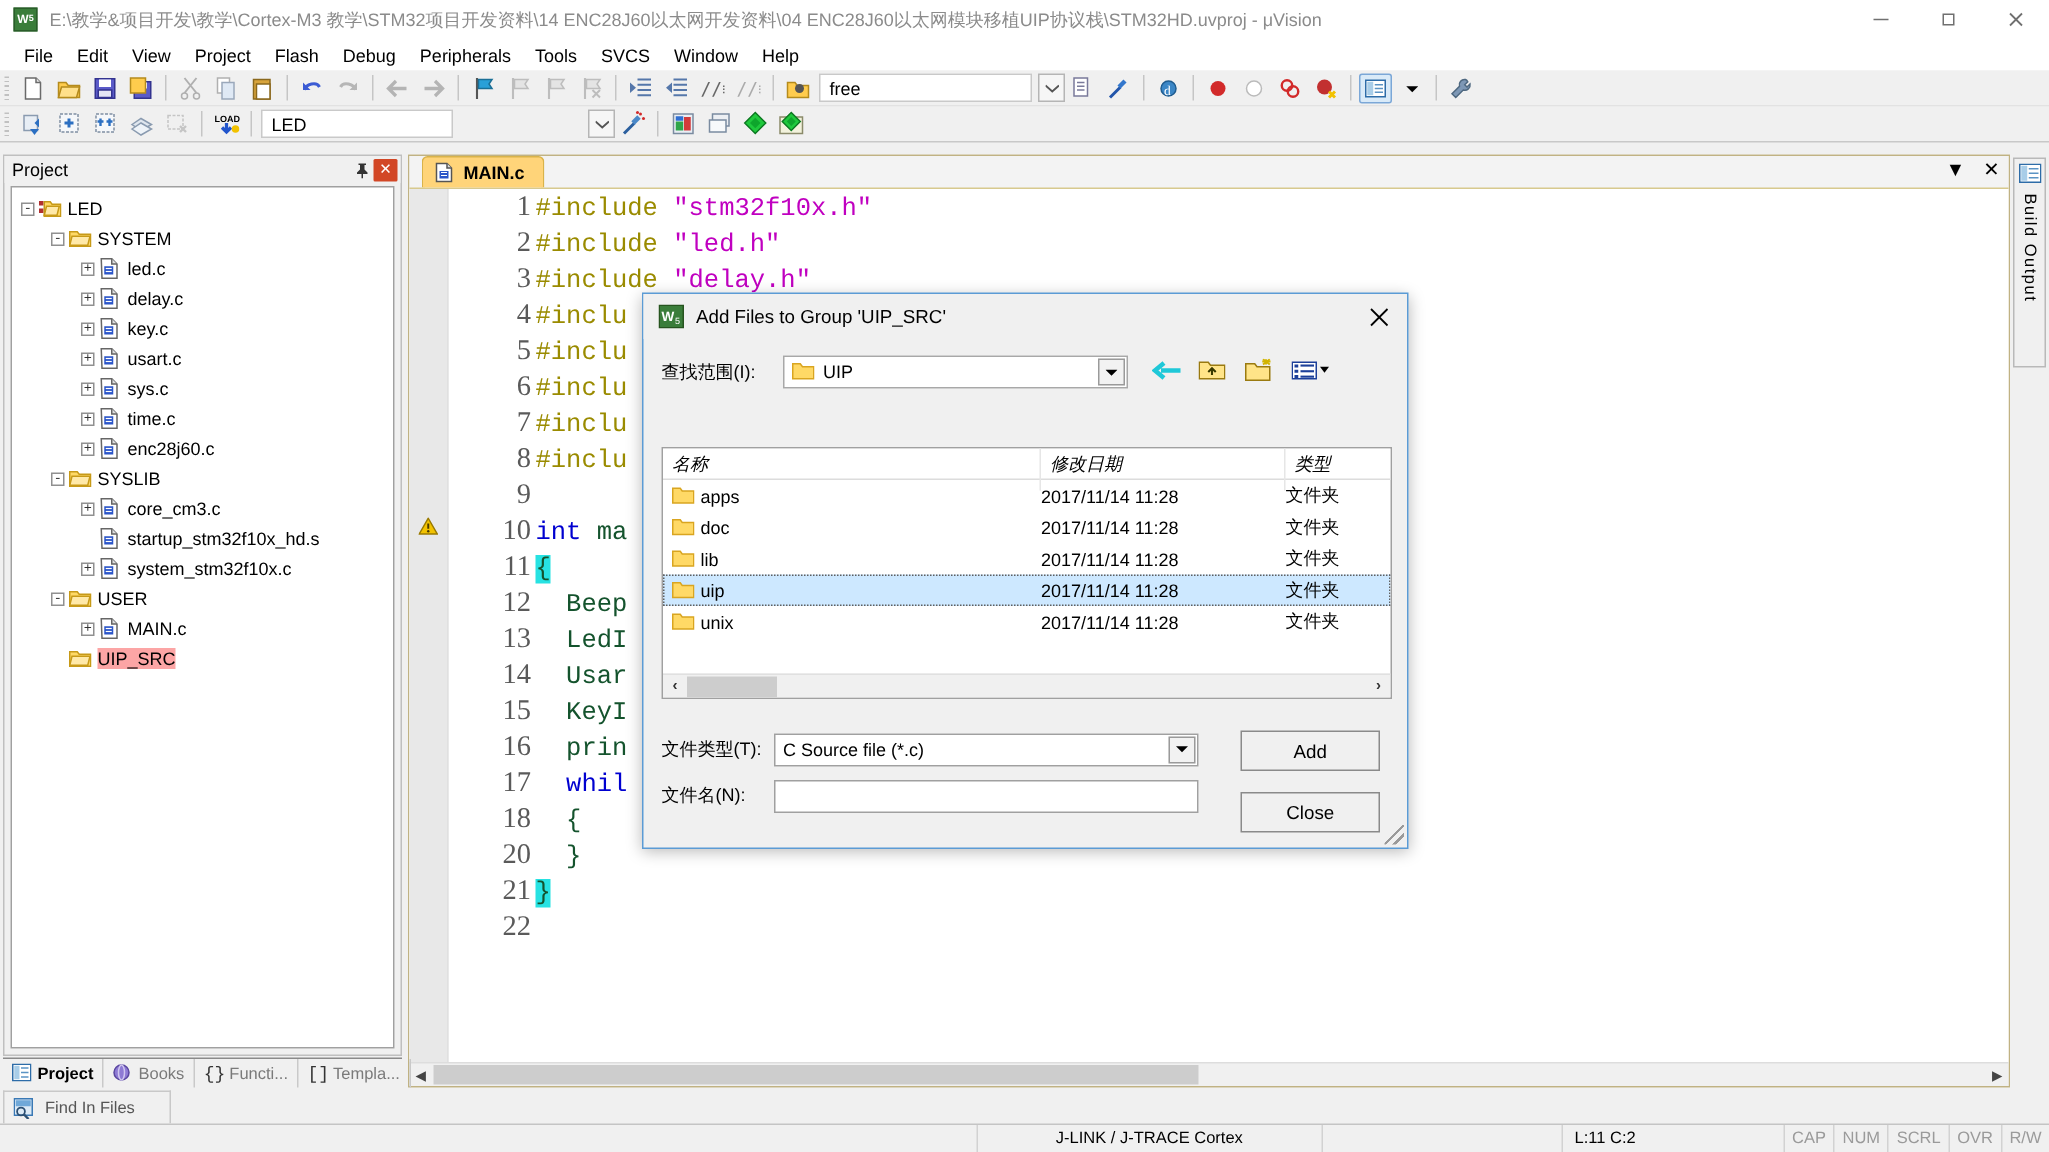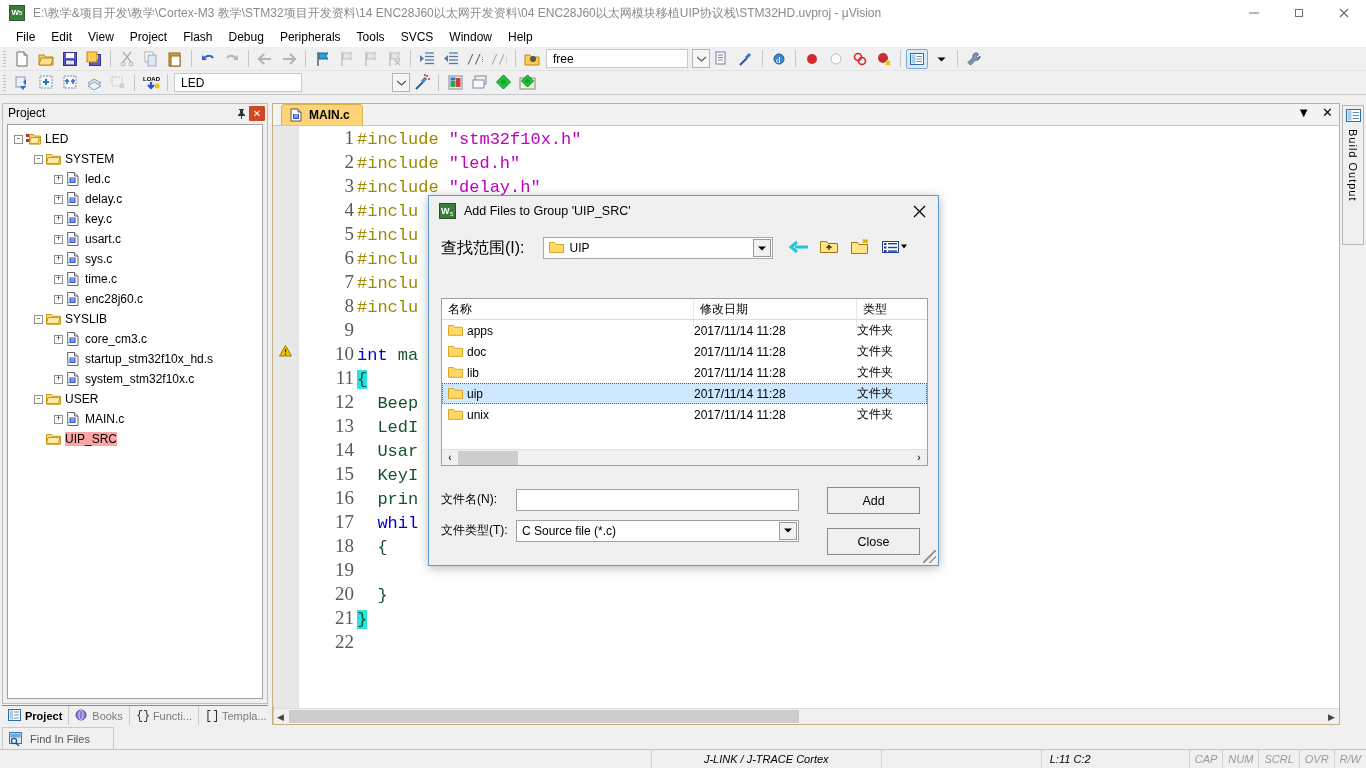--- a/index.html
+++ b/index.html
@@ -187,21 +187,21 @@
   .btab .ic { width:14px;height:13px;margin-right:3px; }
   .findfiles {
     position:absolute; left:2px; top:727px; width:112px; height:22px;
     background:#f0f0f0; border:1px solid #c8c8c8; border-bottom:none;
     display:flex; align-items:center; padding-left:6px; font-size:11px; color:#555;
   }
   .findfiles .ic { margin-right:6px; }
   .bottom-bar {
     position:absolute; left:0; top:749px; width:1366px; height:19px;
     background:#f0f0f0; border-top:1px solid #c4c4c4;
-    display:flex; align-items:center; font-size:11px; color:#000;font-style:italic;
+    display:flex; align-items:center; font-size:11px; color:#000;
   }
   .sb-cell { border-left:1px solid #d2d2d2; height:19px; display:flex;
     align-items:center; padding:0 8px; white-space:nowrap; }
   .sb-flag { color:#9a9a9a; padding:0 5px; border-left:1px solid #d2d2d2; height:19px;
     display:flex; align-items:center; }
   .editor-bottom-strip {
     position:absolute; left:272px; top:727px; width:1068px; height:20px;
     background:#f0f0f0;
   }
 
@@ -216,21 +216,21 @@
     background:#f0f0f0;
   }
   .dlg-title .ic { width:17px;height:16px;margin-right:8px; }
   .dlg-title .t { flex:1; font-size:12.5px; color:#000; }
   .dlg-x {
     width:38px;height:29px;display:flex;align-items:center;justify-content:center;
     color:#000; font-size:14px;
   }
   .dlg-body { position:absolute; left:0; top:30px; right:0; bottom:0; padding:6px 12px 0 12px; }
   .row-lookin { display:flex; align-items:center; height:26px; margin-top:3px; }
-  .lbl-cn { font-size:16px; color:#000; }
+  .lbl-cn { font-size:12px; color:#000; }
   .lookin-combo {
     width:230px; height:22px; margin-left:18px; background:#fff;
     border:1px solid #a8a8a8; display:flex; align-items:center; padding-left:5px;
     position:relative;
   }
   .lookin-combo .ic { margin-right:6px; }
   .combo-btn {
     position:absolute; right:1px; top:1px; width:18px; height:18px;
     background:#f2f2f2; border:1px solid #9a9a9a;
     display:flex; align-items:center; justify-content:center;
@@ -240,21 +240,21 @@
 
   .filelist {
     position:absolute; left:12px; top:72px; width:487px; height:168px;
     background:#fff; border:1px solid #a0a0a0; overflow:hidden;
   }
   .fl-head {
     height:21px; display:flex; align-items:center; border-bottom:1px solid #dcdcdc;
     background:#fff; font-size:12px;
   }
   .fl-col { padding-left:6px; border-right:1px solid #e6e6e6; height:35px;
-            display:flex; align-items:center; }
+            display:flex; align-items:center;font-style:italic; }
   .fl-col.name { width:252px; }
   .fl-col.date { width:163px; }
   .fl-col.type { width:70px; border-right:none; }
   .fl-row { height:21px; display:flex; align-items:center; font-size:12px; }
   .fl-row.selected { background:#cde8ff; outline:1px dotted #5f5f5f; outline-offset:-1px; }
   .fl-name { width:252px; display:flex; align-items:center; padding-left:6px; }
   .fl-name .ic { width:15px;height:13px;margin-right:4px; }
   .fl-date { width:163px; }
   .fl-type { width:70px; }
   .fl-hscroll {
@@ -984,24 +984,20 @@
             <span class="lnum">16</span>
             <span class="ctext"><span class="plain">  prin</span></span>
           </div>
           <div class="cline">
             <span class="lnum">17</span>
             <span class="ctext"><span class="kw-blue">  whil</span></span>
           </div>
           <div class="cline">
             <span class="lnum">18</span>
             <span class="ctext"><span class="plain">  {</span></span>
-          </div>
-          <div class="cline">
-            <span class="lnum">19</span>
-            <span class="ctext"></span>
           </div>
           <div class="cline">
             <span class="lnum">20</span>
             <span class="ctext"><span class="plain">  }</span></span>
           </div>
           <div class="cline">
             <span class="lnum">21</span>
             <span class="ctext"><span class="plain hl">}</span></span>
           </div>
           <div class="cline">
@@ -1242,34 +1238,34 @@
           <div class="fl-hs-thumb"></div>
           <div style="flex:1"></div>
           <div class="fl-hs-arrow">›</div>
         </div>
 
 
       </div>
 
       <div class="dlg-fields">
         <div class="fld-row">
-          <span class="fld-lbl">文件名(N):</span>
-          <span class="fld-input"></span>
-        </div>
-        <div class="fld-row">
           <span class="fld-lbl">文件类型(T):</span>
           <span class="fld-input combo">
             <span>C Source file (*.c)</span>
             <span class="combo-btn">
               <svg width="8" height="5" viewBox="0 0 8 5">
                   <path d="M0 0.5h8L4 4.5z" fill="#000"></path>
                 </svg>
             </span>
           </span>
         </div>
+        <div class="fld-row">
+          <span class="fld-lbl">文件名(N):</span>
+          <span class="fld-input"></span>
+        </div>
       </div>
 
       <div class="dlg-btn" id="btn-add">Add</div>
       <div class="dlg-btn" id="btn-close">Close</div>
     </div>
     <div class="resize-grip"></div>
   </div>
 
 </div>
 

